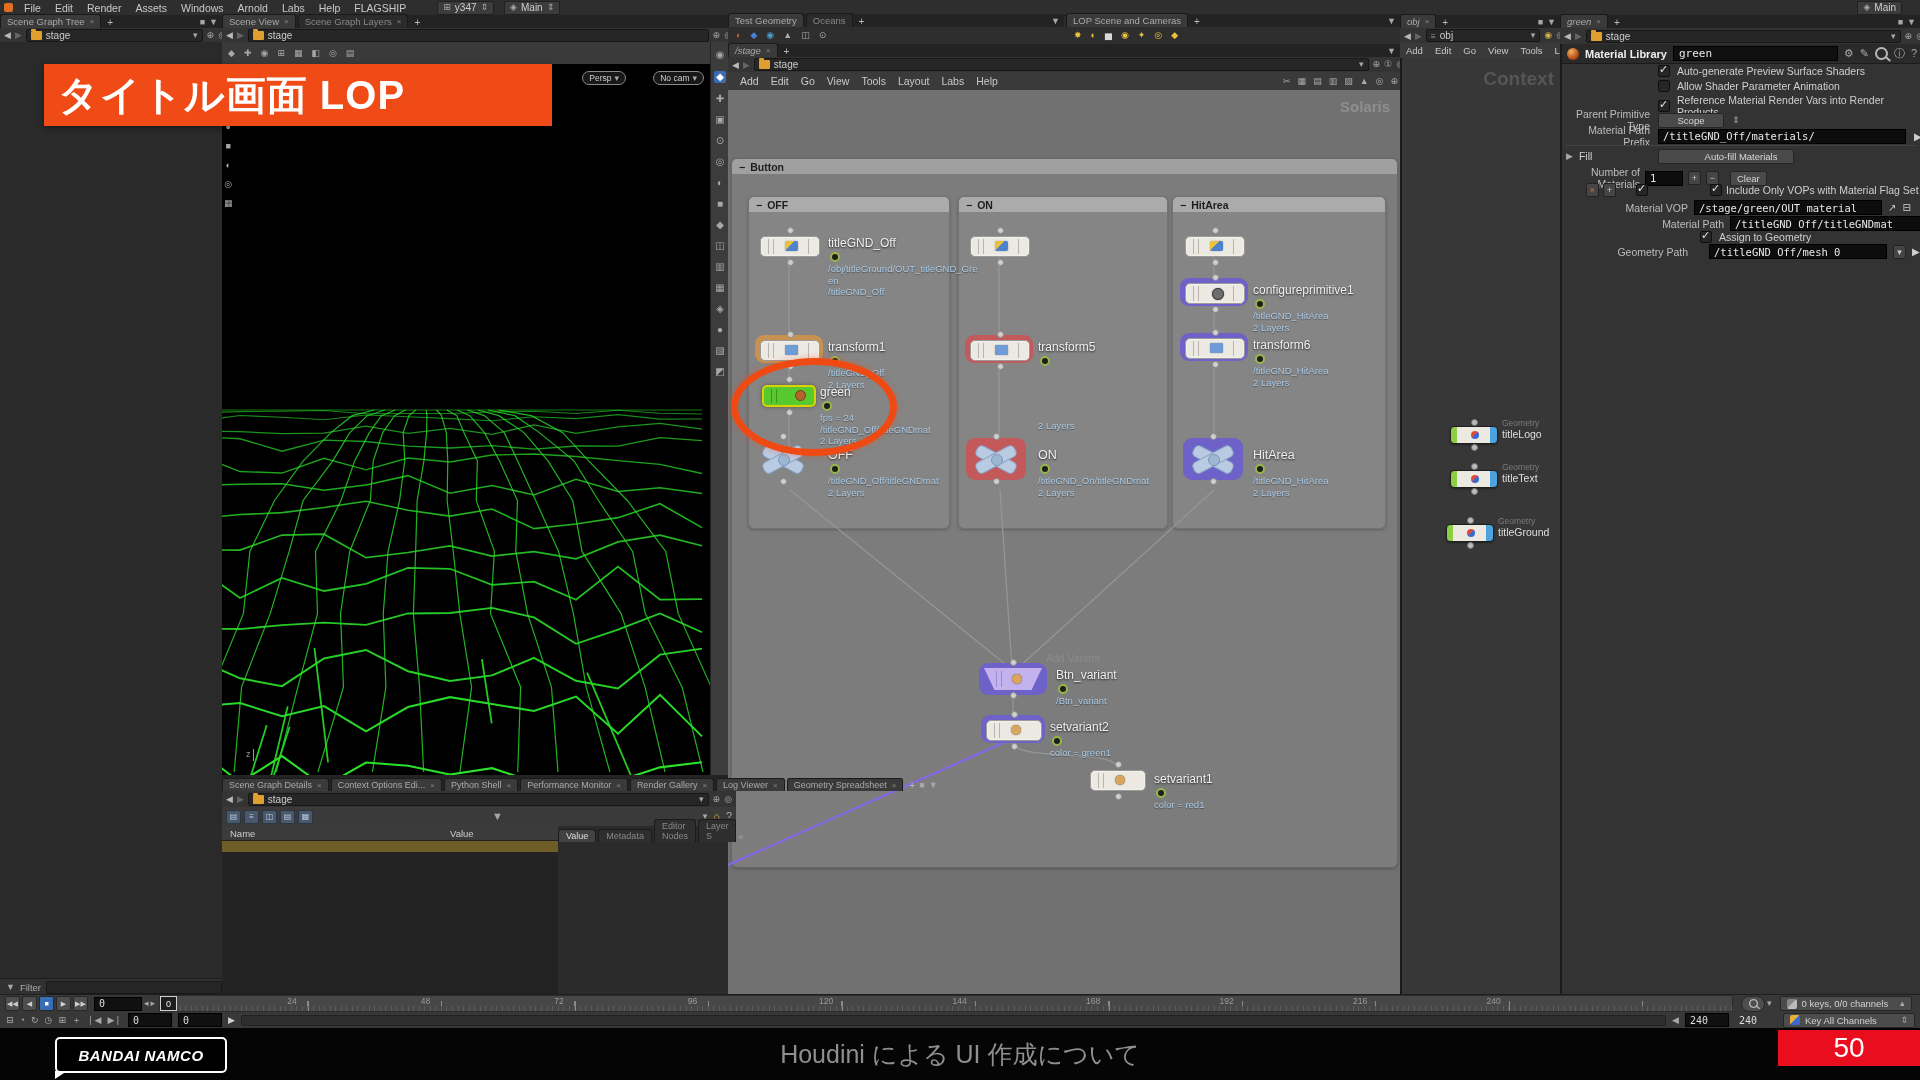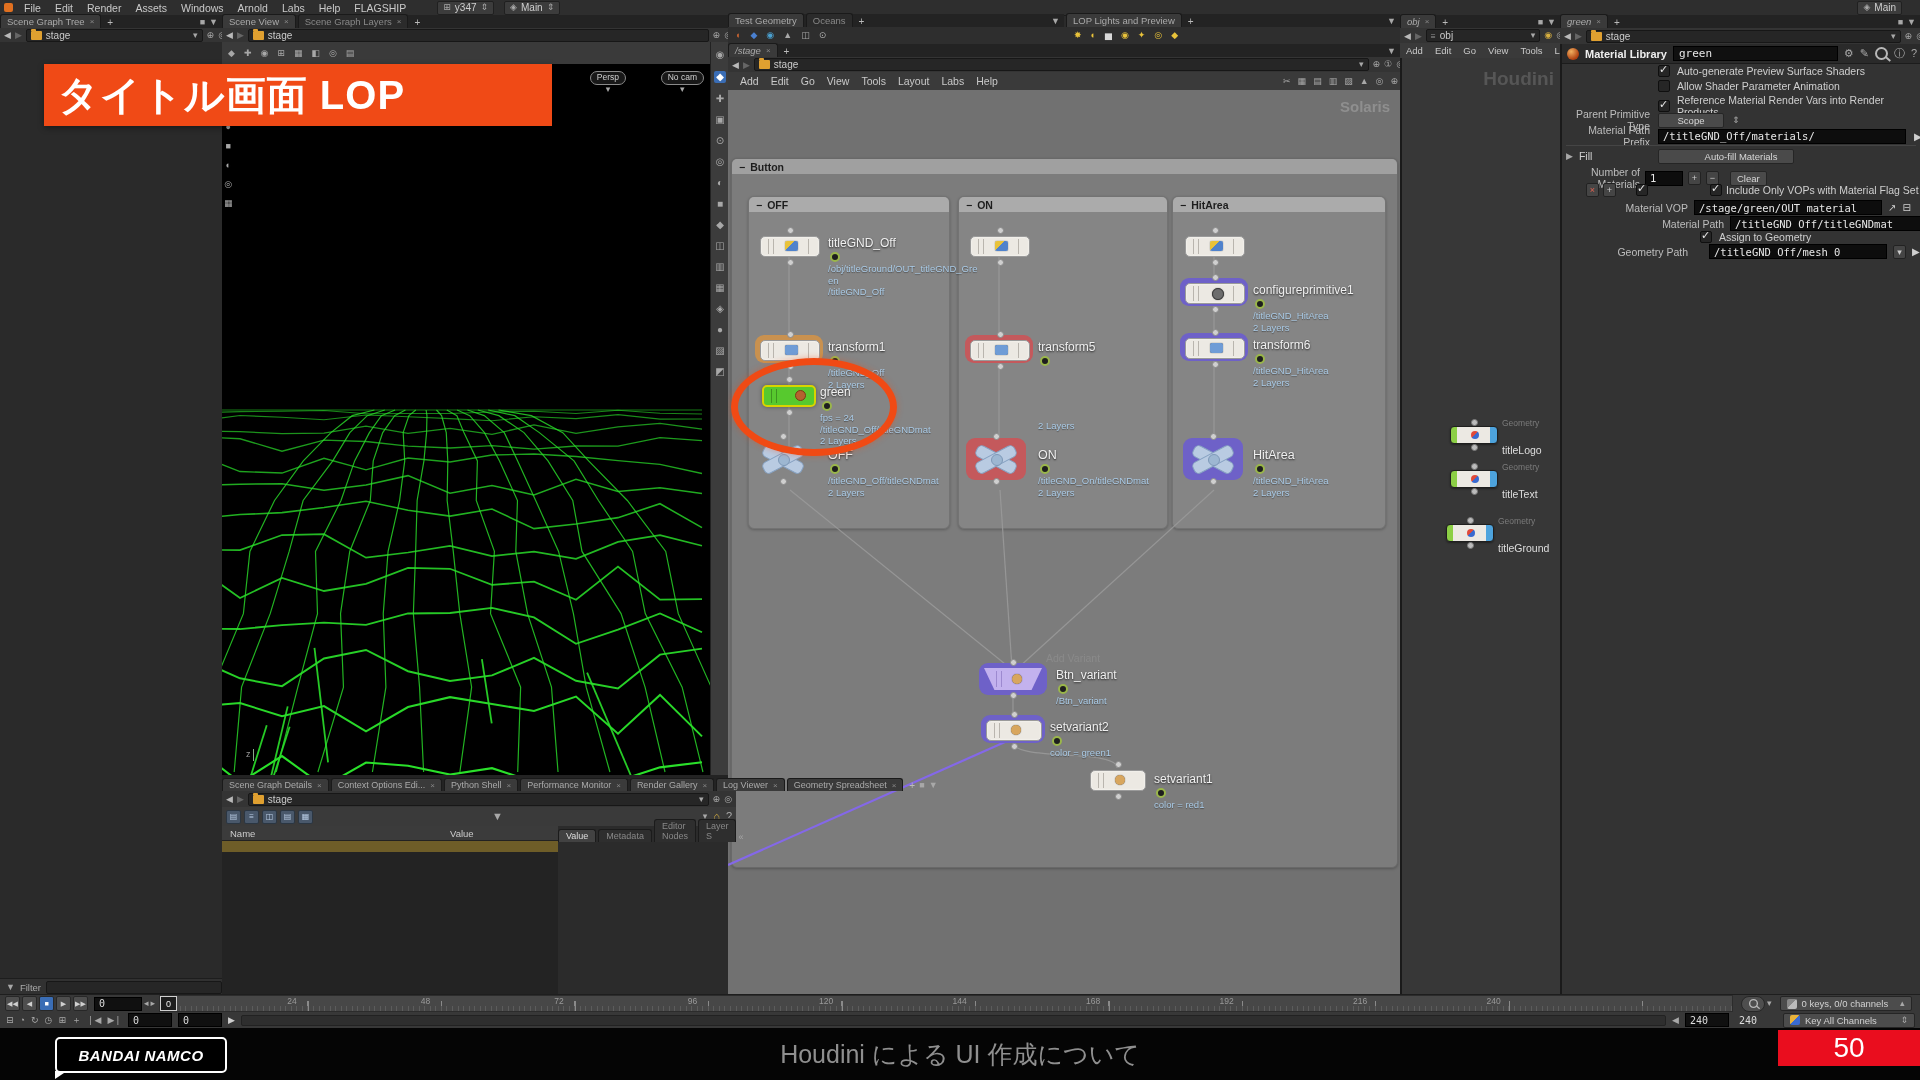--- a/index.html
+++ b/index.html
@@ -25,21 +25,21 @@
   .folder{width:11px;height:9px;background:#e0a030;border-radius:1px;position:relative;display:inline-block;}
   .folder:before{content:"";position:absolute;left:0;top:-2px;width:5px;height:2px;background:#e0a030;border-radius:1px 1px 0 0;}
   .bc-field{background:#262626;border:1px solid #171717;border-radius:2px;height:11px;display:flex;align-items:center;gap:4px;padding:0 4px;flex:1;}
   .bc-ico{color:#9a9a9a;font-size:8.5px;}
   
   .gico{color:#a8a8a8;font-size:9px;line-height:1;}
   .gico.big{font-size:11px;}
   
   #vp-toolbar{background:#3a3a3a;border-bottom:1px solid #202020;display:flex;align-items:center;gap:8px;padding:0 6px;}
   #viewport{background:#000;}
-  .pill-btn{border:1px solid #8a8a8a;border-radius:7px;background:rgba(30,30,30,.8);color:#cfcfcf;font-size:8.5px;padding:0 6px;height:12px;display:inline-flex;align-items:center;gap:3px;flex-direction:column;}
+  .pill-btn{border:1px solid #8a8a8a;border-radius:7px;background:rgba(30,30,30,.8);color:#cfcfcf;font-size:8.5px;padding:0 6px;height:12px;display:inline-flex;align-items:center;gap:3px;}
   #vp-rightbar{background:#3c3c3c;border-left:1px solid #222;display:flex;flex-direction:column;align-items:center;gap:9px;padding-top:8px;}
   #vp-rightbar .gico{font-size:10px;}
   #vp-rightbar .hl{background:#3a6db5;border-radius:2px;padding:1px 2px;color:#fff;}
   .stow{display:flex;flex-direction:column;gap:10px;align-items:center;}
   
   #net-canvas{left:728px;top:90px;width:672px;height:904px;background:#717171;overflow:hidden;}
   .netbox{position:absolute;background:#7c7c7c;border:1px solid #696969;border-radius:6px;box-shadow:0 1px 3px rgba(0,0,0,.25);}
   .netbox .bhead{position:absolute;left:0;top:0;right:0;height:15px;background:#a0a0a0;border-radius:5px 5px 0 0;color:#1d1d1d;font-size:10.5px;font-weight:bold;display:flex;align-items:center;gap:5px;padding:0 7px;}
   .netbox.inner{background:#858585;border-color:#737373;}
   .netbox.inner .bhead{background:#ababab;}
@@ -79,21 +79,21 @@
   #ml-tooltip span{color:#f25a1e;font-weight:bold;font-size:27px;letter-spacing:.5px;}
   #title-banner{background:#f04a16;display:flex;align-items:center;padding:0 14px;box-shadow:0 2px 6px rgba(0,0,0,.4);}
   #title-banner span{color:#fff;font-weight:bold;font-size:40px;letter-spacing:1px;}
   
   #obj-canvas{background:#373737;}
   .objpill{position:absolute;width:46px;height:16px;border-radius:4px;border:1px solid #1f1f1f;background:linear-gradient(90deg,#8ccf45 0 6px,#ece9e3 6px 39px,#4da3dd 39px);box-shadow:0 1px 2px rgba(0,0,0,.4);}
   .objpill:before,.objpill:after{content:"";position:absolute;left:50%;margin-left:-3px;width:5px;height:5px;border-radius:50%;background:#bbb;border:1px solid #777;}
   .objpill:before{top:-8px;} .objpill:after{bottom:-8px;}
   .objpill .dot{position:absolute;left:20px;top:4px;width:8px;height:8px;border-radius:50%;background:linear-gradient(135deg,#e04a3a 0 50%,#3a6ad0 50%);}
   .objtype{color:#7b7b7b;font-size:8.5px;display:block;}
-  .objname{color:#dedede;font-size:10.5px;display:block;margin-top:16px;}
+  .objname{color:#dedede;font-size:10.5px;display:block;}
   
   #params{background:#333333;border-left:2px solid #1a1a1a;}
   #param-header{background:#2a2a2a;border-bottom:1px solid #1c1c1c;display:flex;align-items:center;gap:6px;padding:0 5px;}
   #param-header .ptype{color:#efefef;font-weight:bold;font-size:11px;white-space:nowrap;}
   .shaderball{width:12px;height:12px;border-radius:50%;background:radial-gradient(circle at 35% 30%,#f0b060,#b04010 70%);}
   .namefield{background:#101010;border:1px solid #000;color:#e6e6e6;font-family:"DejaVu Sans Mono",monospace;font-size:11px;height:13px;flex:1;display:flex;align-items:center;padding:0 5px;}
   .prow{position:absolute;display:flex;align-items:center;font-size:10.5px;color:#cfcfcf;}
   .plab{display:inline-block;text-align:right;color:#bdbdbd;}
   .cb{width:10px;height:10px;background:#262626;border:1px solid #0f0f0f;border-radius:2px;position:relative;flex:none;}
   .cb.on:after{content:"✓";position:absolute;left:0px;top:-3px;color:#e8e8e8;font-size:11px;font-weight:bold;}
@@ -332,21 +332,21 @@
   <div class="abs row" style="left:728px;top:27px;width:336px;height:17px;background:#2e2e2e;border-bottom:1px solid #191919;gap:9px;padding-left:8px;">
     <span class="gico" style="color:#c06030">◐</span>
     <span class="gico" style="color:#4a80d0">◆</span>
     <span class="gico" style="color:#4aa0d0">◉</span>
     <span class="gico">▲</span>
     <span class="gico">◫</span>
     <span class="gico">⊙</span>
   </div>
   <div class="abs tabstrip" style="left:1066px;top:14px;width:334px;">
     <span class="ptab">
-        <span>LOP Lights and Preview</span>
+        <span>LOP Scene and Cameras</span>
       </span>
     <span class="plus">+</span>
     <span class="strip-icons">
         <span class="gico">▼</span>
       </span>
   </div>
   <div class="abs row" style="left:1066px;top:27px;width:334px;height:17px;background:#2e2e2e;border-bottom:1px solid #191919;gap:9px;padding-left:8px;">
     <span class="gico" style="color:#e8c23a">✸</span>
     <span class="gico" style="color:#e8c23a">◐</span>
     <span class="gico" style="color:#d8d8d8">▅</span>
@@ -697,21 +697,21 @@
         <span class="menu-item">Add</span>
         <span class="menu-item">Edit</span>
         <span class="menu-item">Go</span>
         <span class="menu-item">View</span>
         <span class="menu-item">Tools</span>
         <span class="menu-item">L</span>
       </span>
 
   </div>
   <div id="obj-canvas" class="abs" style="left:1400px;top:58px;width:160px;height:936px;border-left:2px solid #1a1a1a;">
-    <span class="abs watermark" style="right:8px;top:10px;font-size:19px;color:#565656;">Houdini</span>
+    <span class="abs watermark" style="right:8px;top:10px;font-size:19px;color:#565656;">Context</span>
 
     <div class="objpill" style="left:48px;top:368px;">
         <span class="dot"></span>
       </div>
     <div class="abs" style="left:100px;top:360px;">
       <span class="objtype">Geometry</span>
         <span class="objname">titleLogo</span>
     </div>
     <div class="objpill" style="left:48px;top:412px;">
         <span class="dot"></span>

